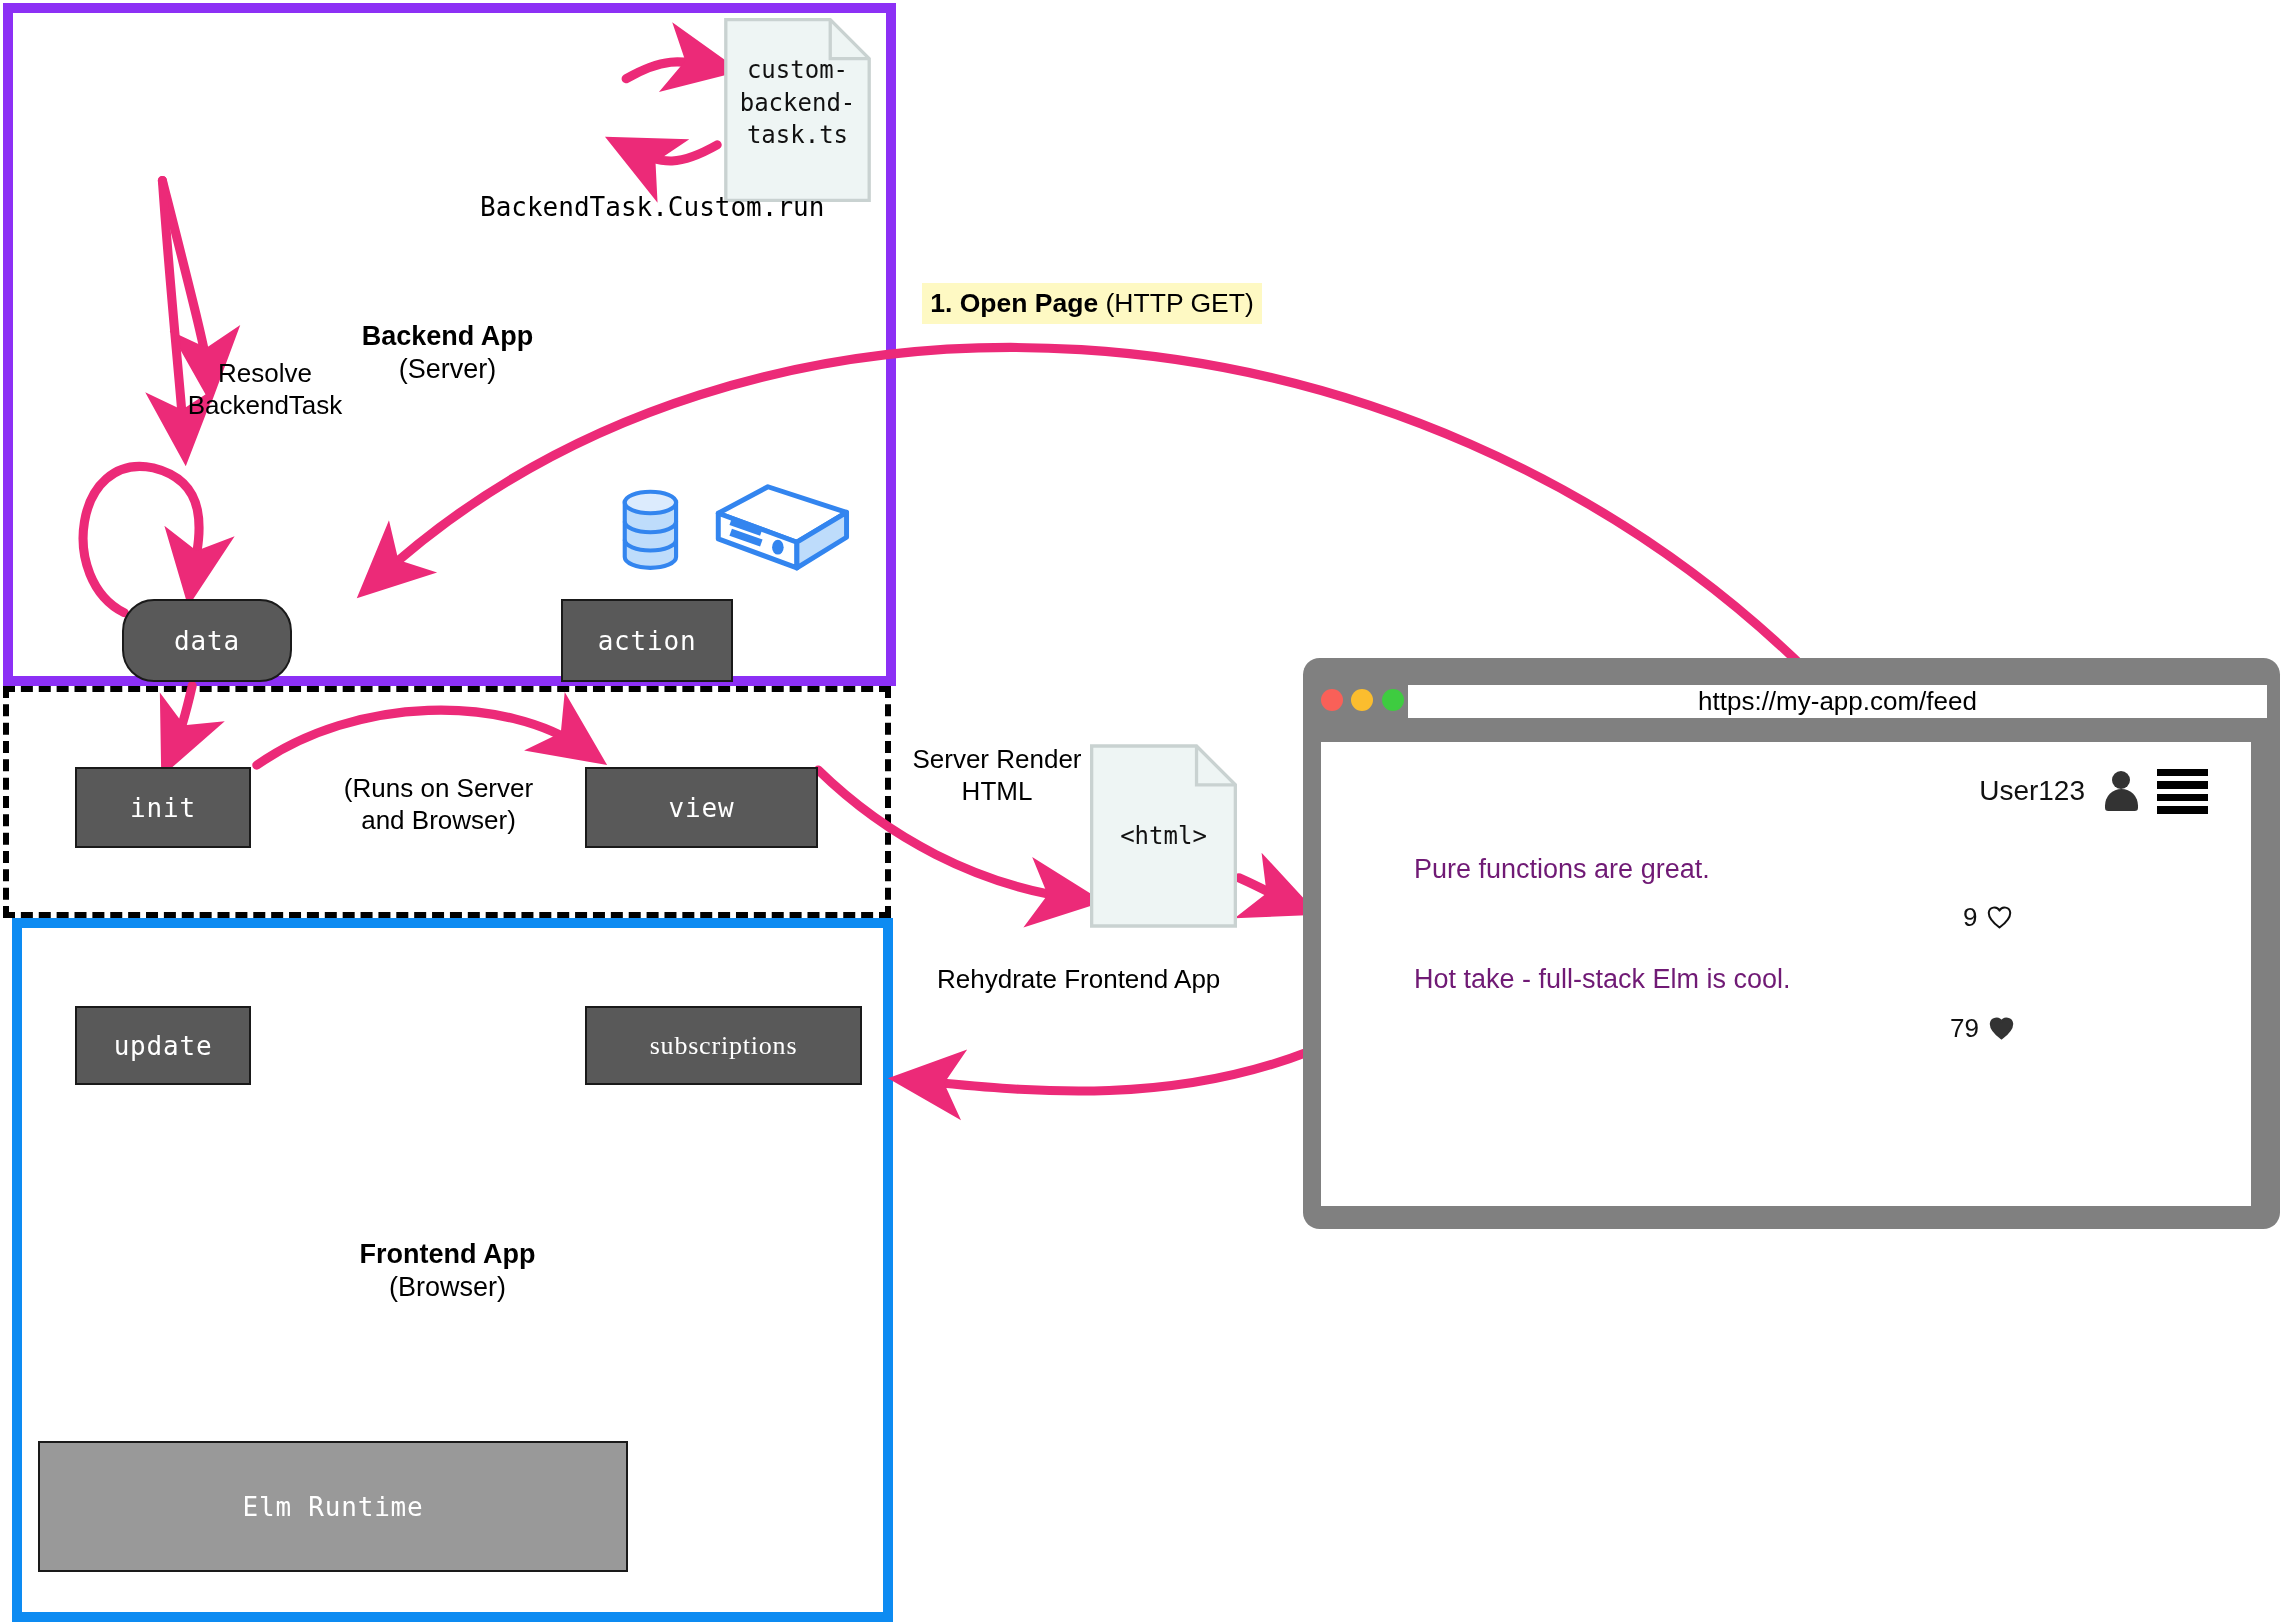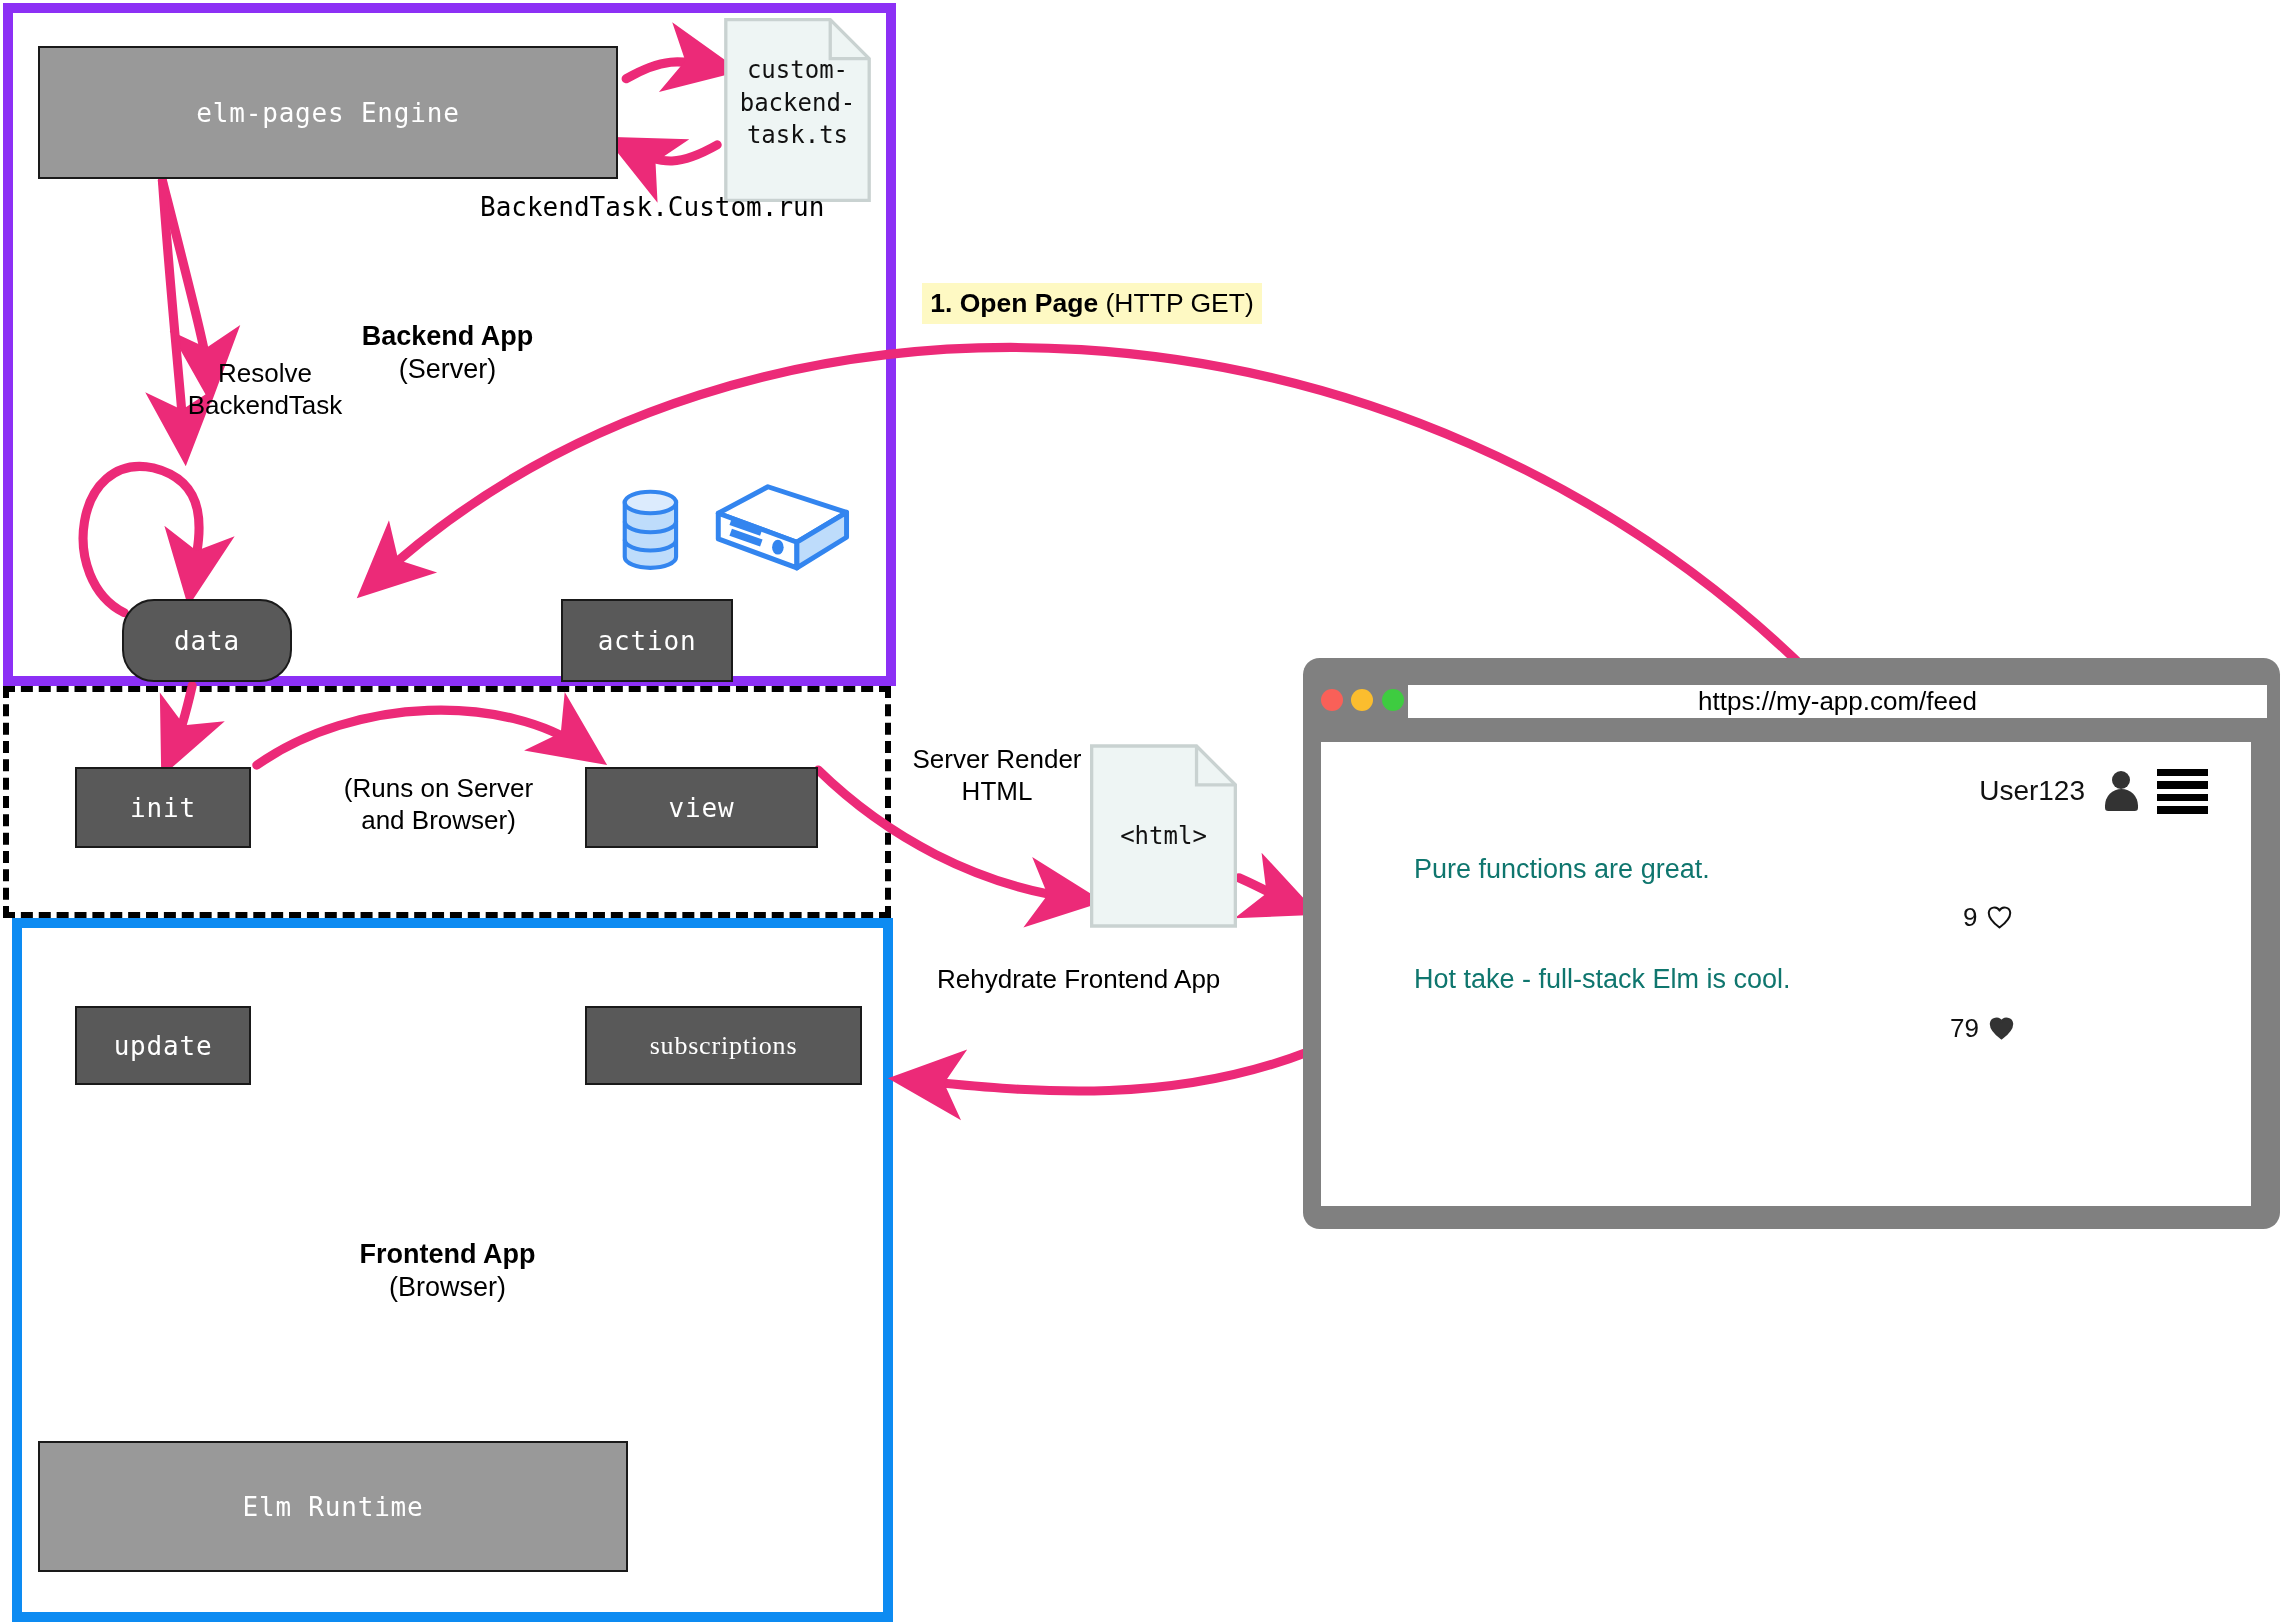--- a/index.html
+++ b/index.html
@@ -73,21 +73,21 @@
 
   #browser-userbar{position:absolute;right:43px;top:26.5px;display:flex;align-items:center;gap:18px;}
   #username{font-size:28px;color:#111;}
   #avatar-icon{width:36px;height:40px;position:relative;}
   #avatar-icon .head{position:absolute;left:9px;top:0;width:18px;height:18px;border-radius:50%;background:#333;}
   #avatar-icon .body{position:absolute;left:1.7px;top:18px;width:33px;height:21.5px;
       border-radius:16.6px 16.6px 3.3px 3.3px;background:#333;}
   #hamburger-icon{width:51px;height:45px;display:flex;flex-direction:column;justify-content:space-between;}
   #hamburger-icon i{display:block;height:7.5px;background:#000;}
 
-  .post{position:absolute;left:93px;font-size:27px;color:#0f766e;}
+  .post{position:absolute;left:93px;font-size:27px;color:#701a75;}
   .likes{position:absolute;display:flex;align-items:center;gap:10px;font-size:26px;color:#111;}
   .heart{width:25px;height:23px;}
 
   svg.overlay{position:absolute;left:0;top:0;width:2284px;height:1623px;pointer-events:none;}
 </style>
 </head>
 <body>
 
 <div id="stage">
 
@@ -119,23 +119,20 @@
       <path d="M310,924 C430,840 610,838 706,905"></path>
 
       <path d="M988,930 C1070,1010 1180,1070 1300,1085"></path>
 
       <path d="M1496,1060 C1530,1075 1545,1085 1562,1092"></path>
 
       <path d="M1580,1270 C1400,1340 1220,1315 1105,1305"></path>
     </g>
   </svg>
 
-  <div class="gbox light" id="box-engine">
-    <span>elm-pages Engine</span>
-  </div>
   <div class="gbox dark" id="box-data">
     <span>data</span>
   </div>
   <div class="gbox dark" id="box-action">
     <span>action</span>
   </div>
   <div class="gbox dark" id="box-init">
     <span>init</span>
   </div>
   <div class="gbox dark" id="box-view">

